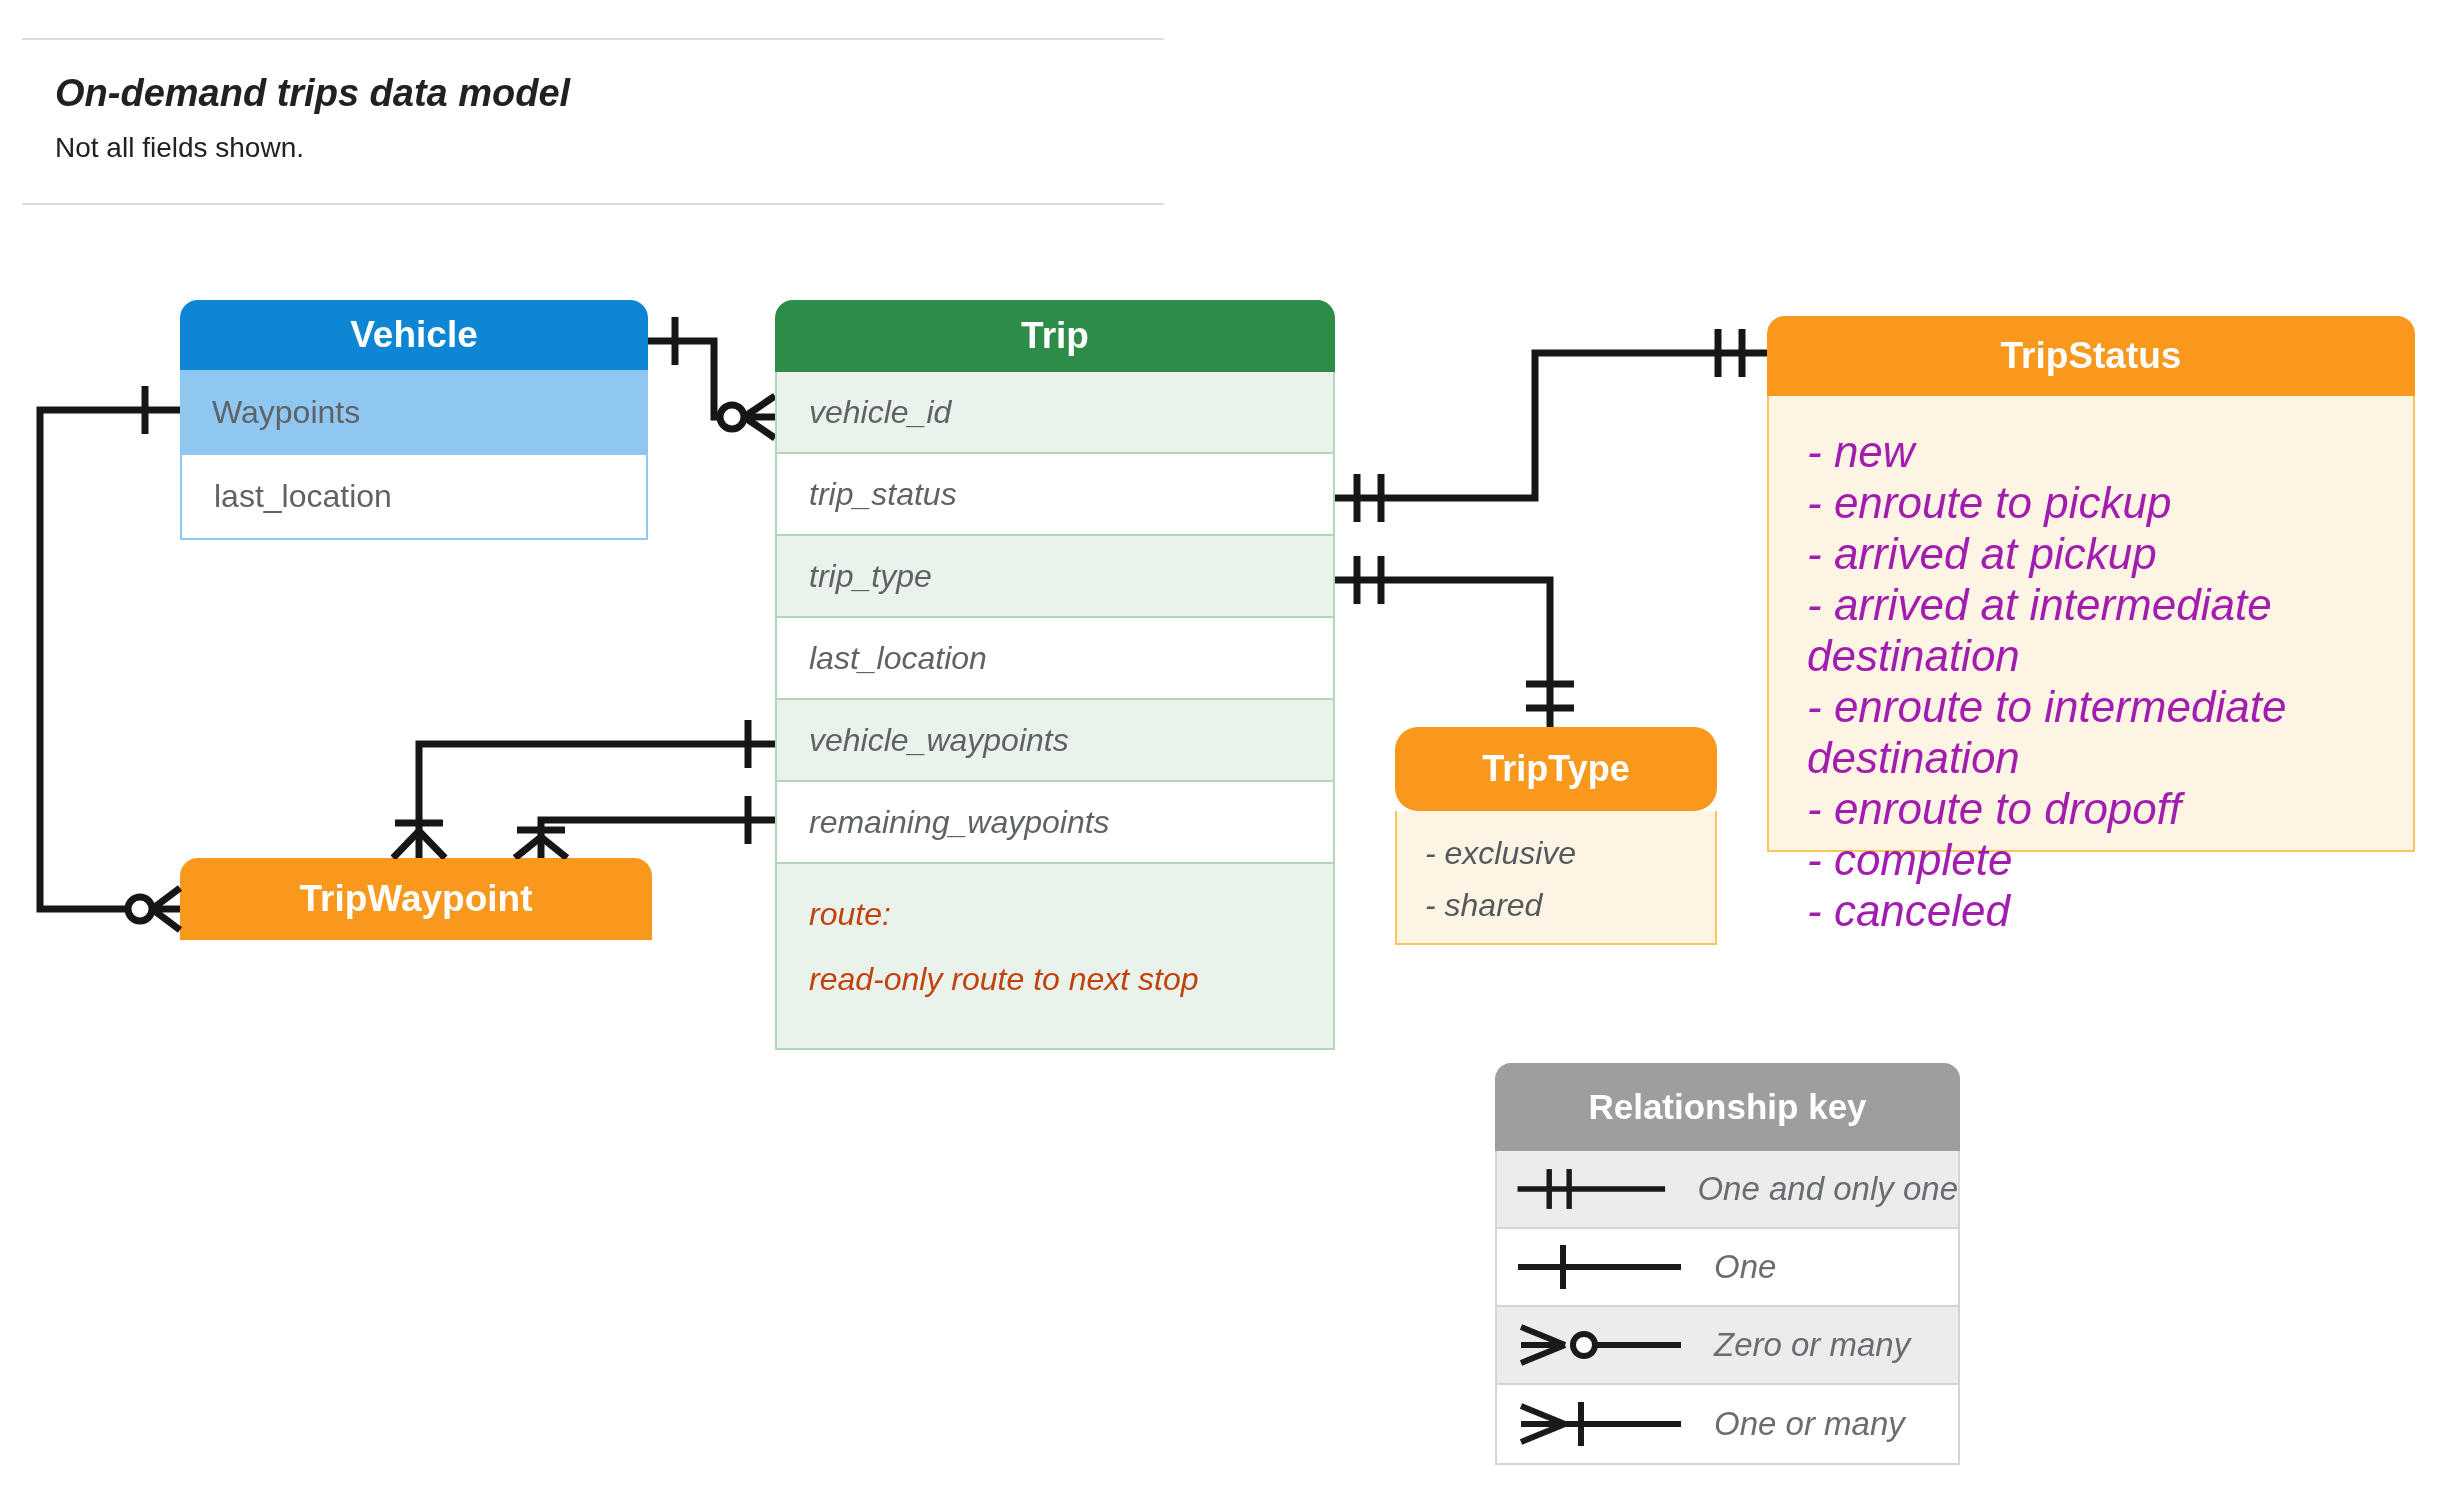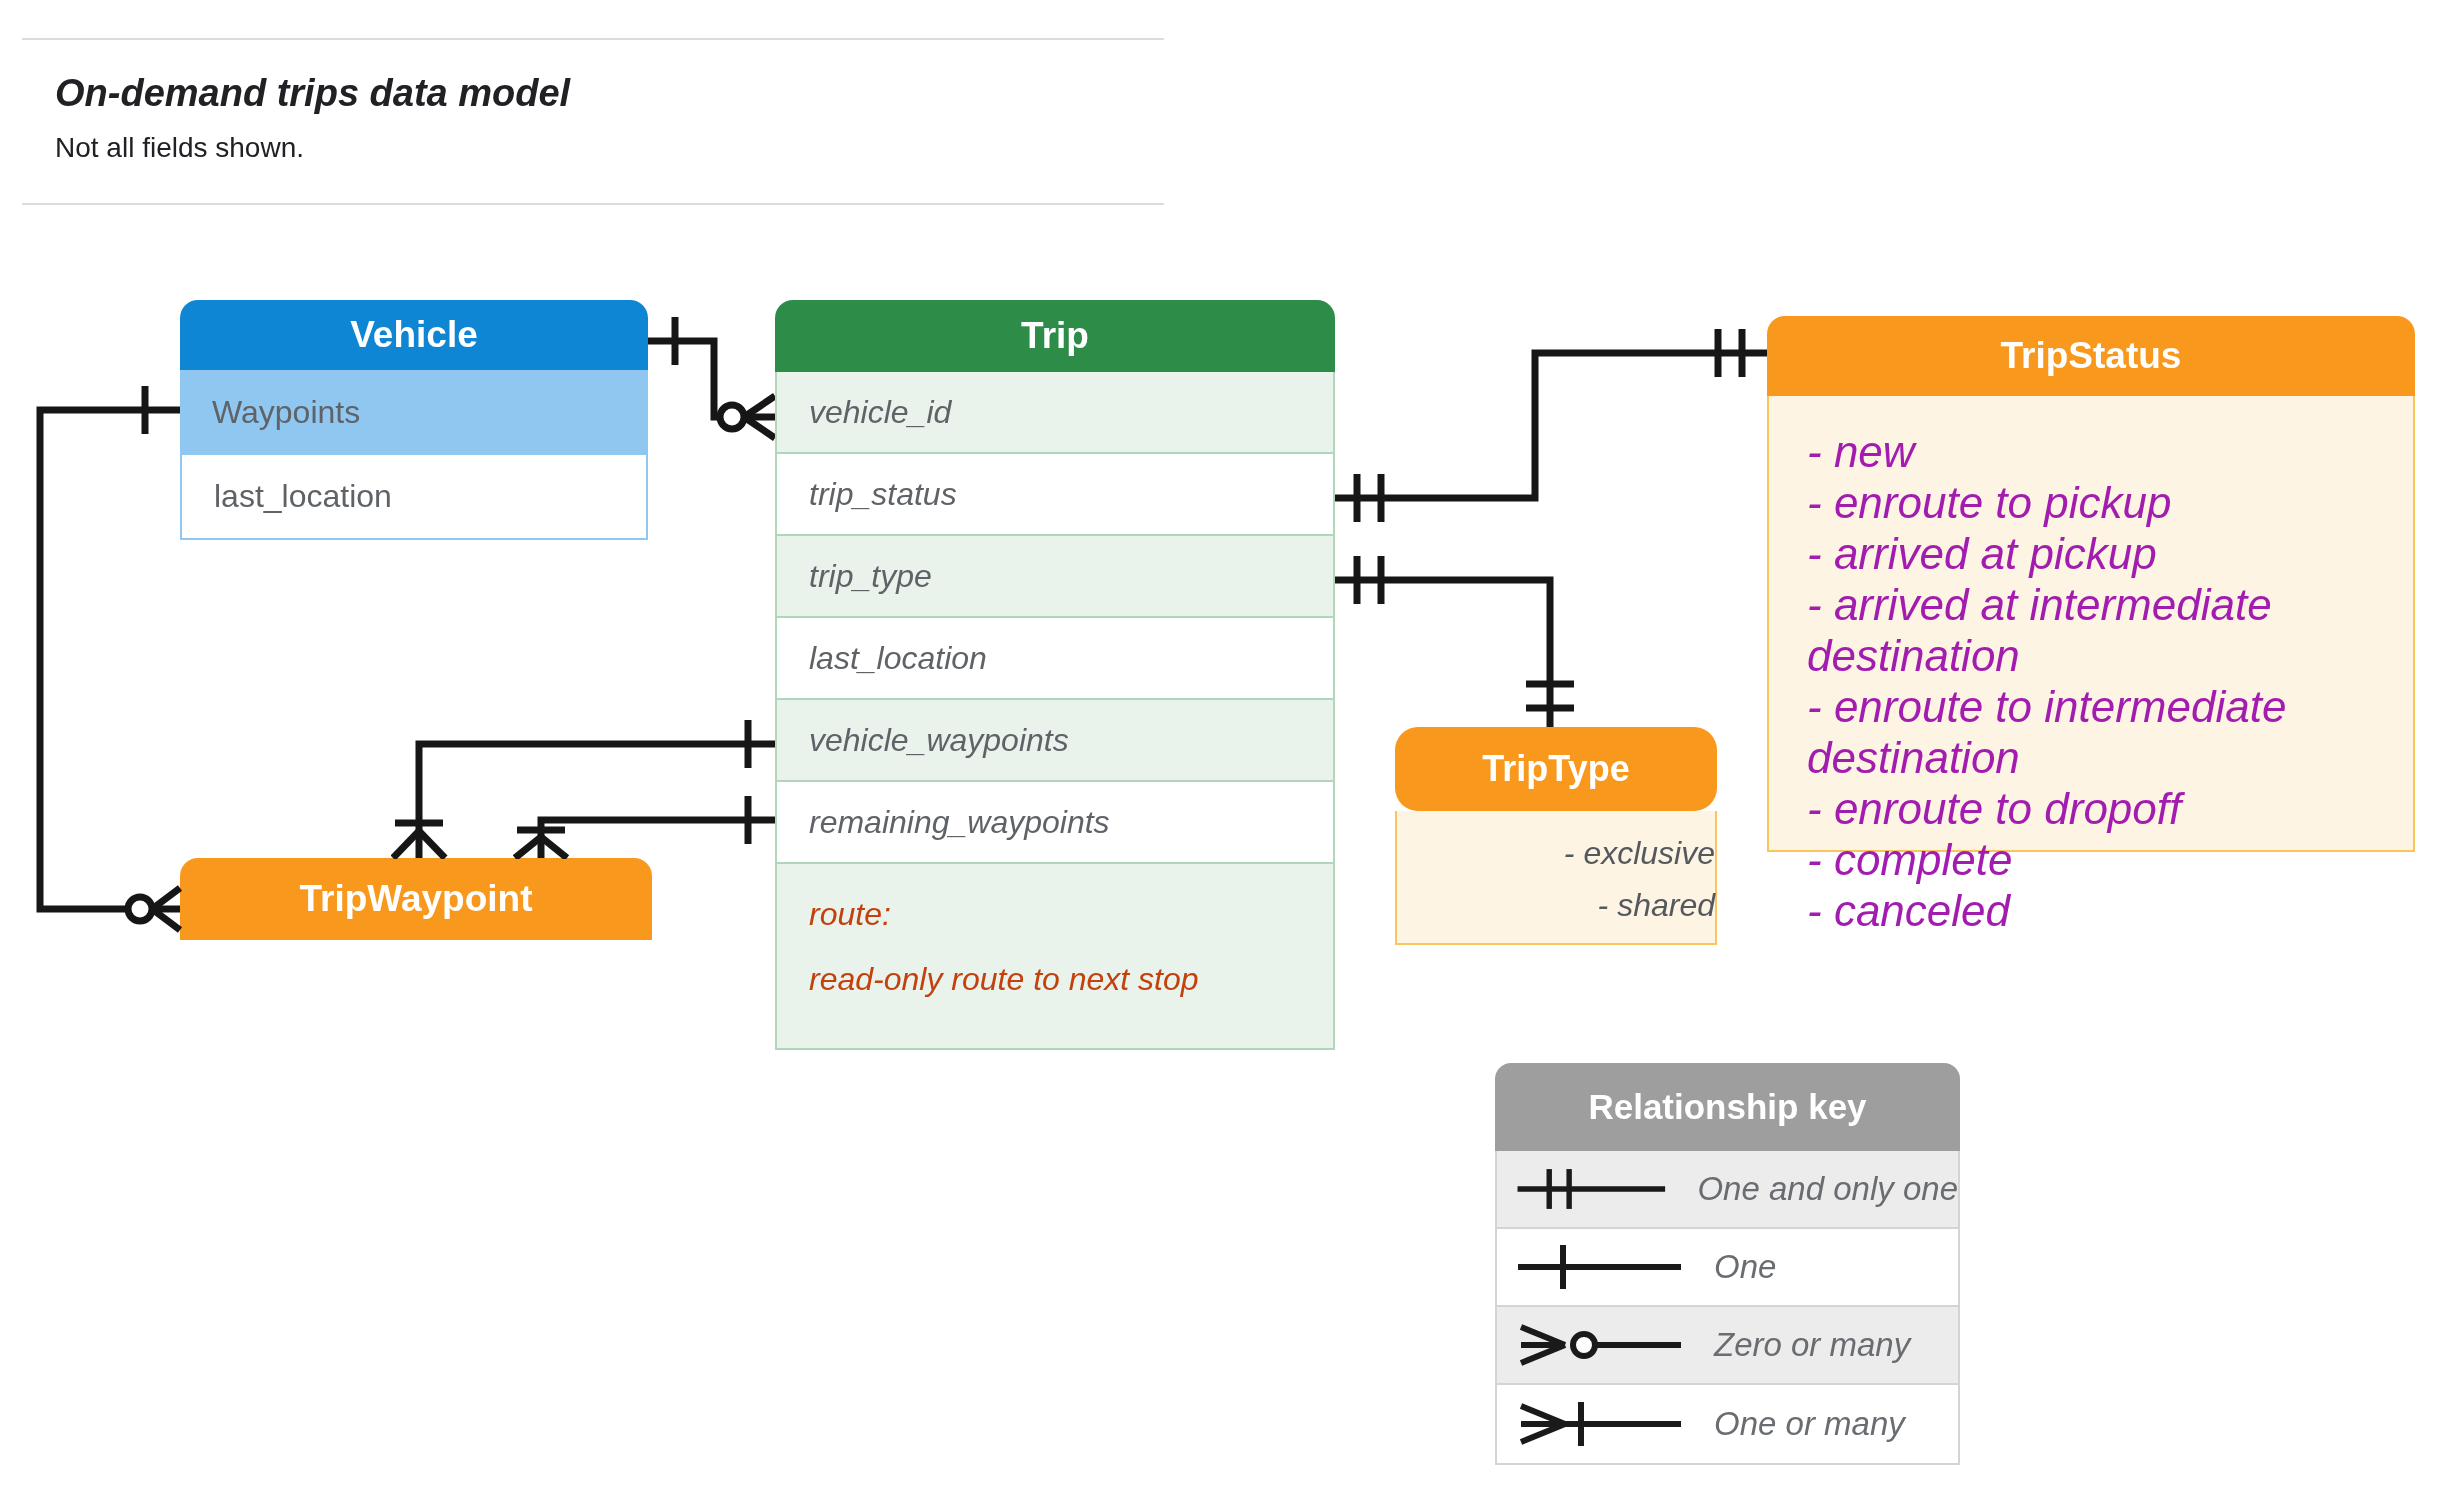--- a/index.html
+++ b/index.html
@@ -47,21 +47,21 @@
     padding:30px 0 0 38px;
   }
   .tripstatus .item{font-size:44px;color:#a21caf;line-height:51px;}
 
   .triptype{left:1395px;top:727px;width:322px;}
   .triptype .ehead{height:84px;background:#f8981d;font-size:36px;border-radius:23px;}
   .triptype .ebody{
     height:134px;background:#fdf4e3;border:2px solid #fbc55e;border-top:none;
     padding:16px 0 0 28px;
   }
-  .triptype .item{font-size:32px;color:#55595e;line-height:52px;text-align:right;}
+  .triptype .item{font-size:32px;color:#55595e;line-height:52px;}
 
   
   .tripwaypoint{left:180px;top:858px;width:472px;}
   .tripwaypoint .ehead{height:82px;background:#f8981d;}
   .tripwaypoint .ebody{border:2px solid #fbc55e;border-top:none;background:#ffffff;}
   .tripwaypoint .erow{height:80px;border-bottom:2px solid #fbc55e;}
   .tripwaypoint .erow:last-child{border-bottom:none;}
   .tripwaypoint .erow.alt{background:#fdf4e3;}
   .tripwaypoint .erow.indent{padding-left:64px;}
 

